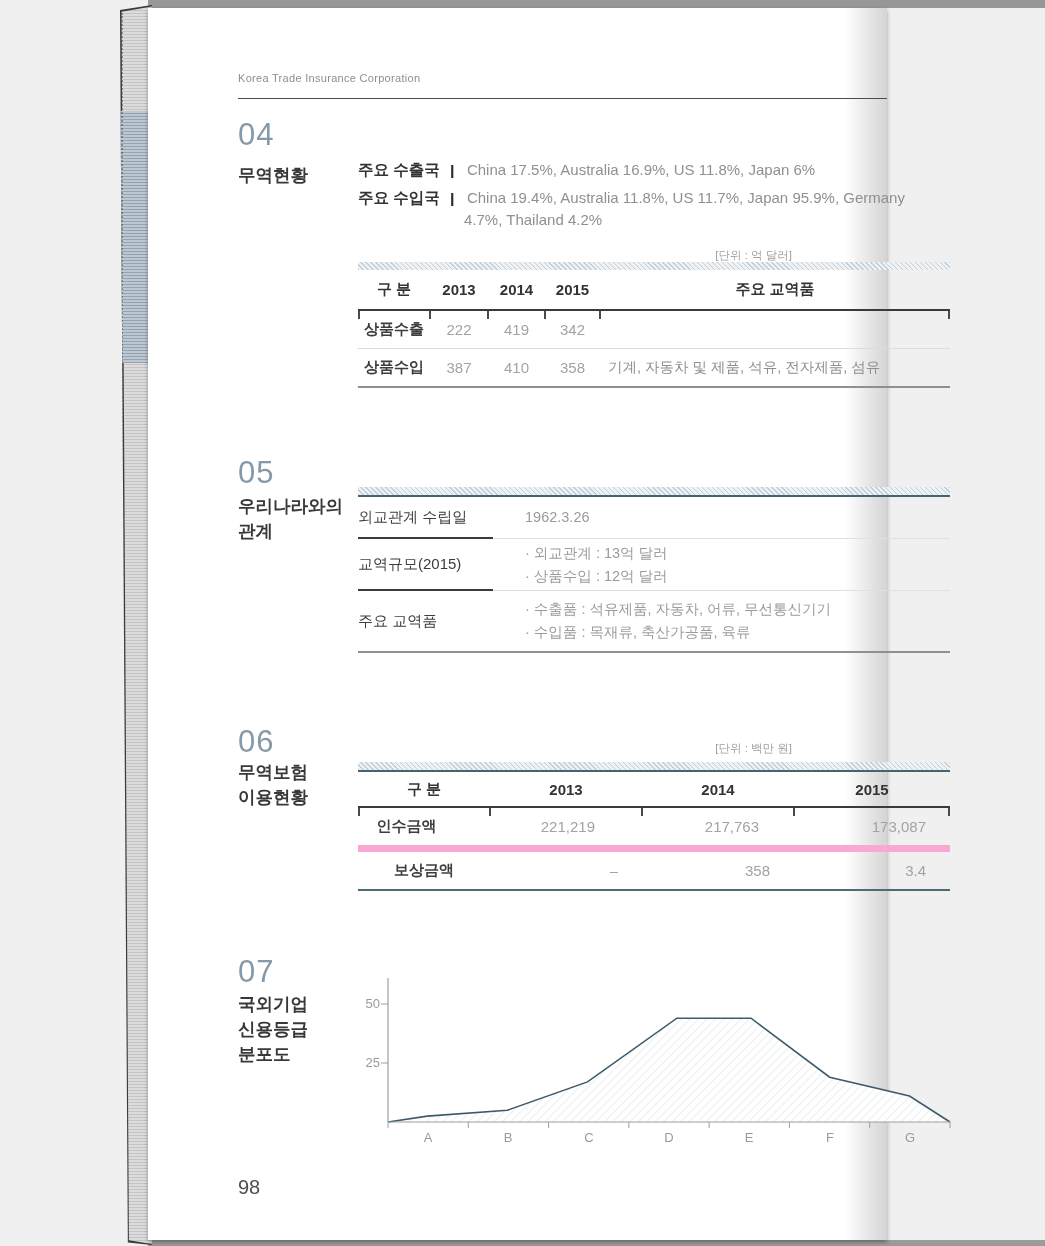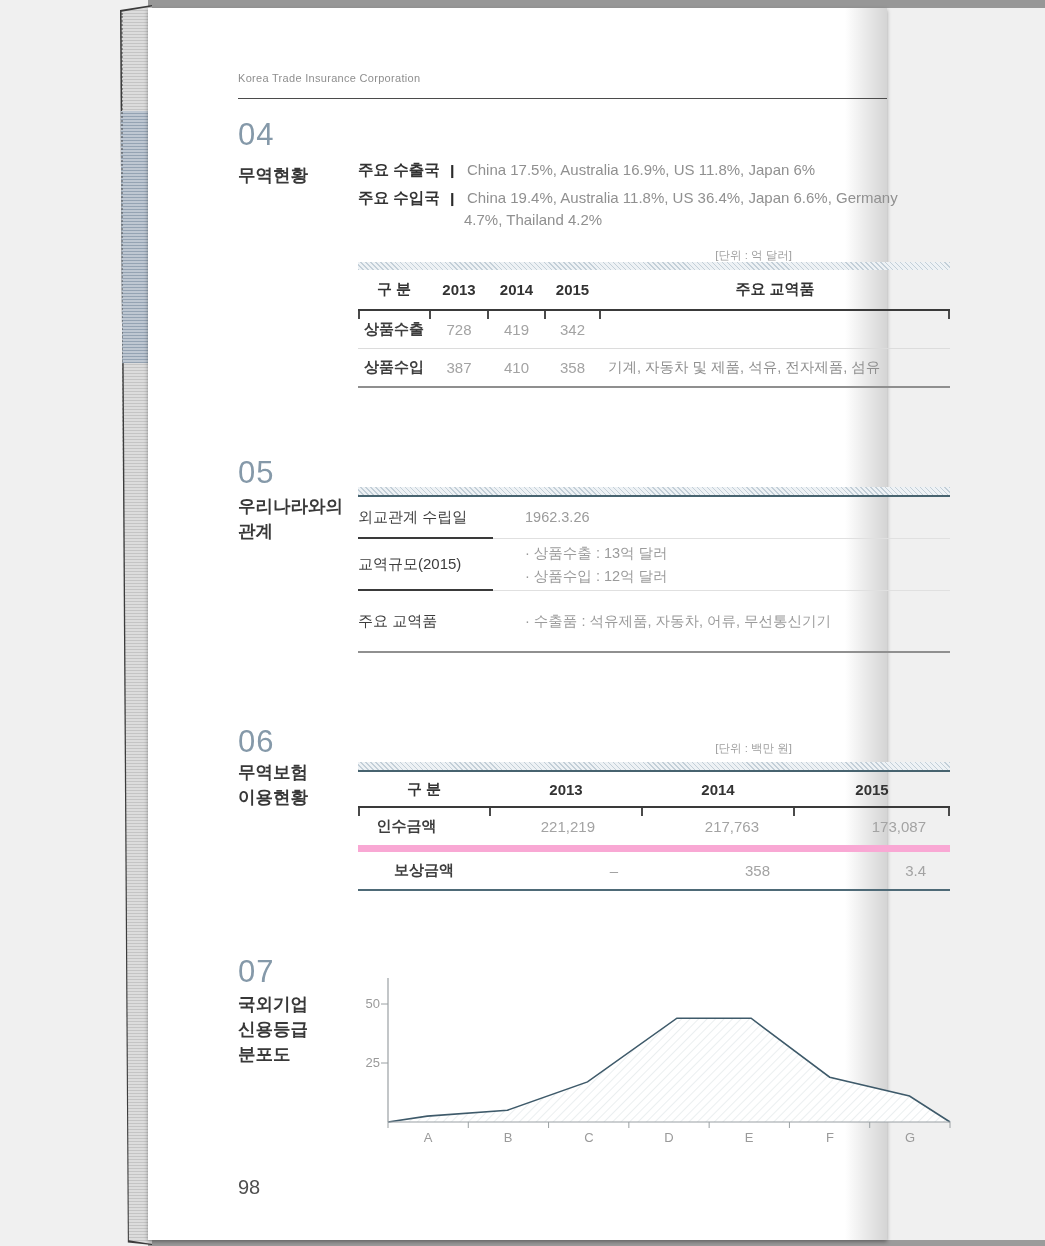--- a/index.html
+++ b/index.html
@@ -100,21 +100,21 @@
     <div class="brand">Korea Trade Insurance Corporation</div>
     <div class="header-rule"></div>
 
     <div class="sec-no" style="top:110px;">04</div>
     <div class="sec-title" style="top:155px;">무역현황</div>
 
     <div class="kv-line" style="top:152px;">
       <span class="kv-label">주요 수출국</span><span class="kv-sep">❙</span><span>China 17.5%, Australia 16.9%, US 11.8%, Japan 6%</span>
     </div>
     <div class="kv-line" style="top:180px;">
-      <span class="kv-label">주요 수입국</span><span class="kv-sep">❙</span><span>China 19.4%, Australia 11.8%, US 36.4%, Japan 6.6%, Germany</span>
+      <span class="kv-label">주요 수입국</span><span class="kv-sep">❙</span><span>China 19.4%, Australia 11.8%, US 11.7%, Japan 95.9%, Germany</span>
     </div>
     <div class="kv-line" style="top:203px;left:316px;">
       <span>4.7%, Thailand 4.2%</span>
     </div>
 
     <div class="unit-note" style="top:240px;">[단위 : 억 달러]</div>
 
     <div class="t1">
       <div class="bar hatch"></div>
       <div class="t1-head">
@@ -127,21 +127,21 @@
       <div class="tickrow" style="top:49px;">
         <div class="tick" style="left:0;"></div>
           <div class="tick" style="left:71px;"></div>
         <div class="tick" style="left:129px;"></div>
           <div class="tick" style="left:186px;"></div>
         <div class="tick" style="left:241px;"></div>
           <div class="tick" style="left:590px;"></div>
       </div>
       <div class="t1-row r1">
         <div class="c-g">상품수출</div>
-        <div class="c-y1 num">728</div>
+        <div class="c-y1 num">222</div>
         <div class="c-y2 num">419</div>
         <div class="c-y3 num">342</div>
       </div>
       <div class="t1-row r2">
         <div class="c-g">상품수입</div>
         <div class="c-y1 num">387</div>
         <div class="c-y2 num">410</div>
         <div class="c-y3 num">358</div>
         <div class="c-it">기계, 자동차 및 제품, 석유, 전자제품, 섬유</div>
       </div>
@@ -157,28 +157,29 @@
       <div class="bar hatch"></div>
       <div class="t5-row h42">
         <div class="t5-label">외교관계 수립일</div>
         <div class="t5-val">
             <span>1962.3.26</span>
           </div>
       </div>
       <div class="t5-row h52">
         <div class="t5-label">교역규모(2015)</div>
         <div class="t5-val">
-          <span>· 상품수출 : 13억 달러</span>
+          <span>· 외교관계 : 13억 달러</span>
           <span>· 상품수입 : 12억 달러</span>
         </div>
       </div>
       <div class="t5-row h62 last">
         <div class="t5-label">주요 교역품</div>
         <div class="t5-val">
           <span>· 수출품 : 석유제품, 자동차, 어류, 무선통신기기</span>
+          <span>· 수입품 : 목재류, 축산가공품, 육류</span>
         </div>
       </div>
     </div>
 
     <div class="sec-no" style="top:717px;">06</div>
     <div class="sec-title" style="top:752px;">
       <span style="display:block;">무역보험</span>
       <span style="display:block;">이용현황</span>
     </div>
     <div class="unit-note" style="top:733px;">[단위 : 백만 원]</div>

